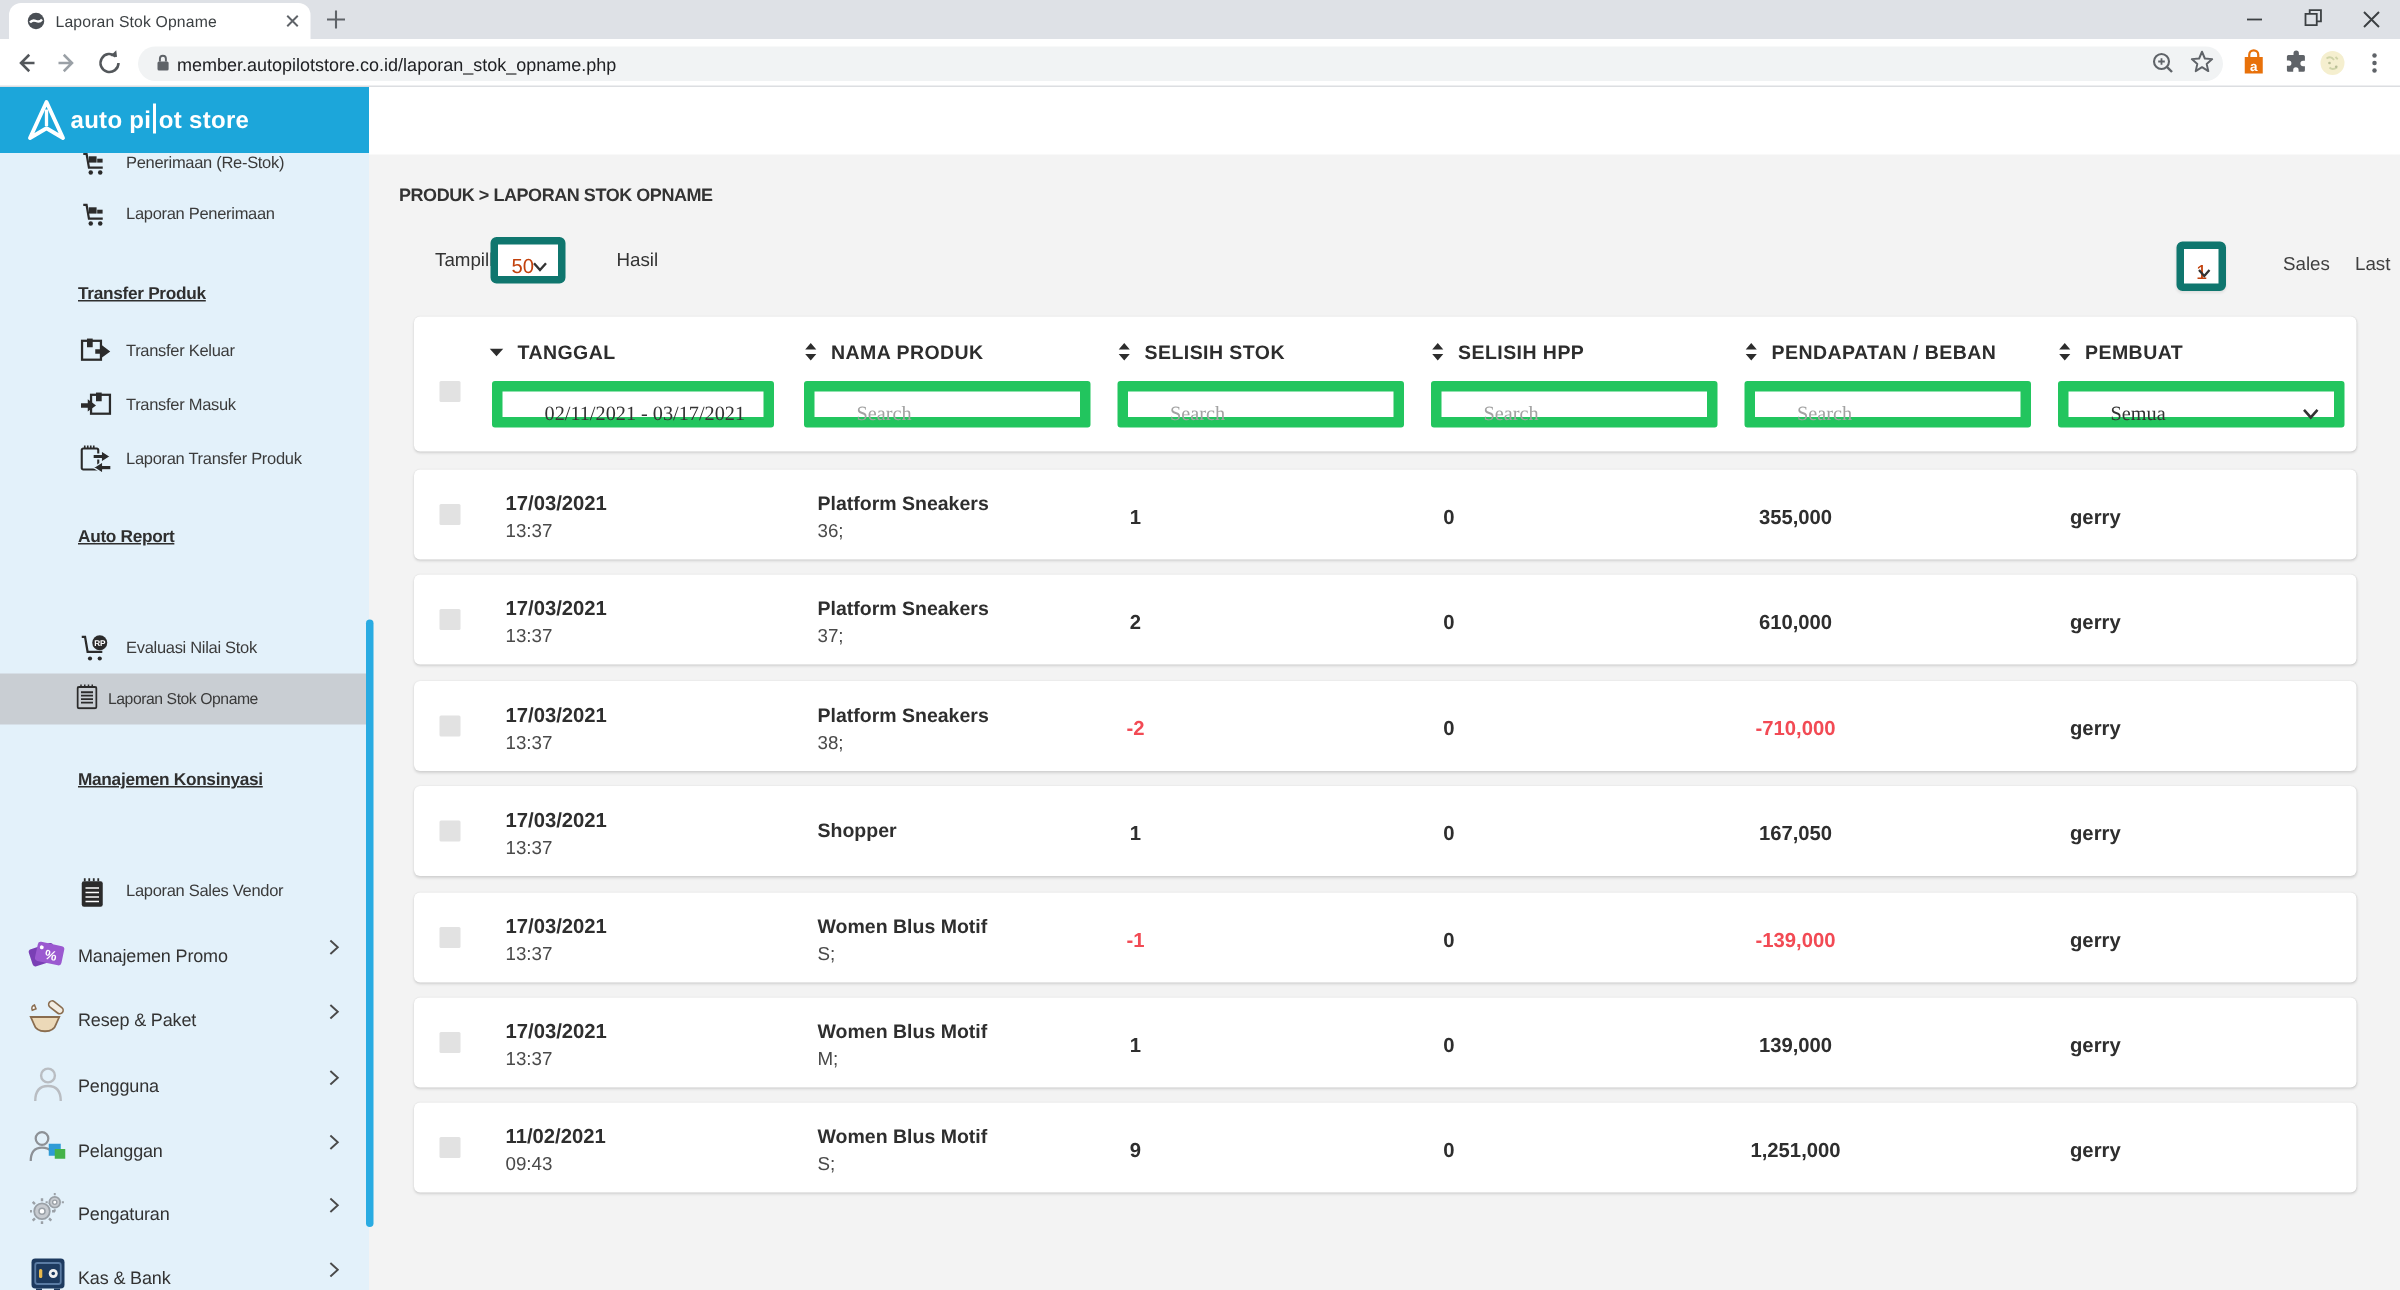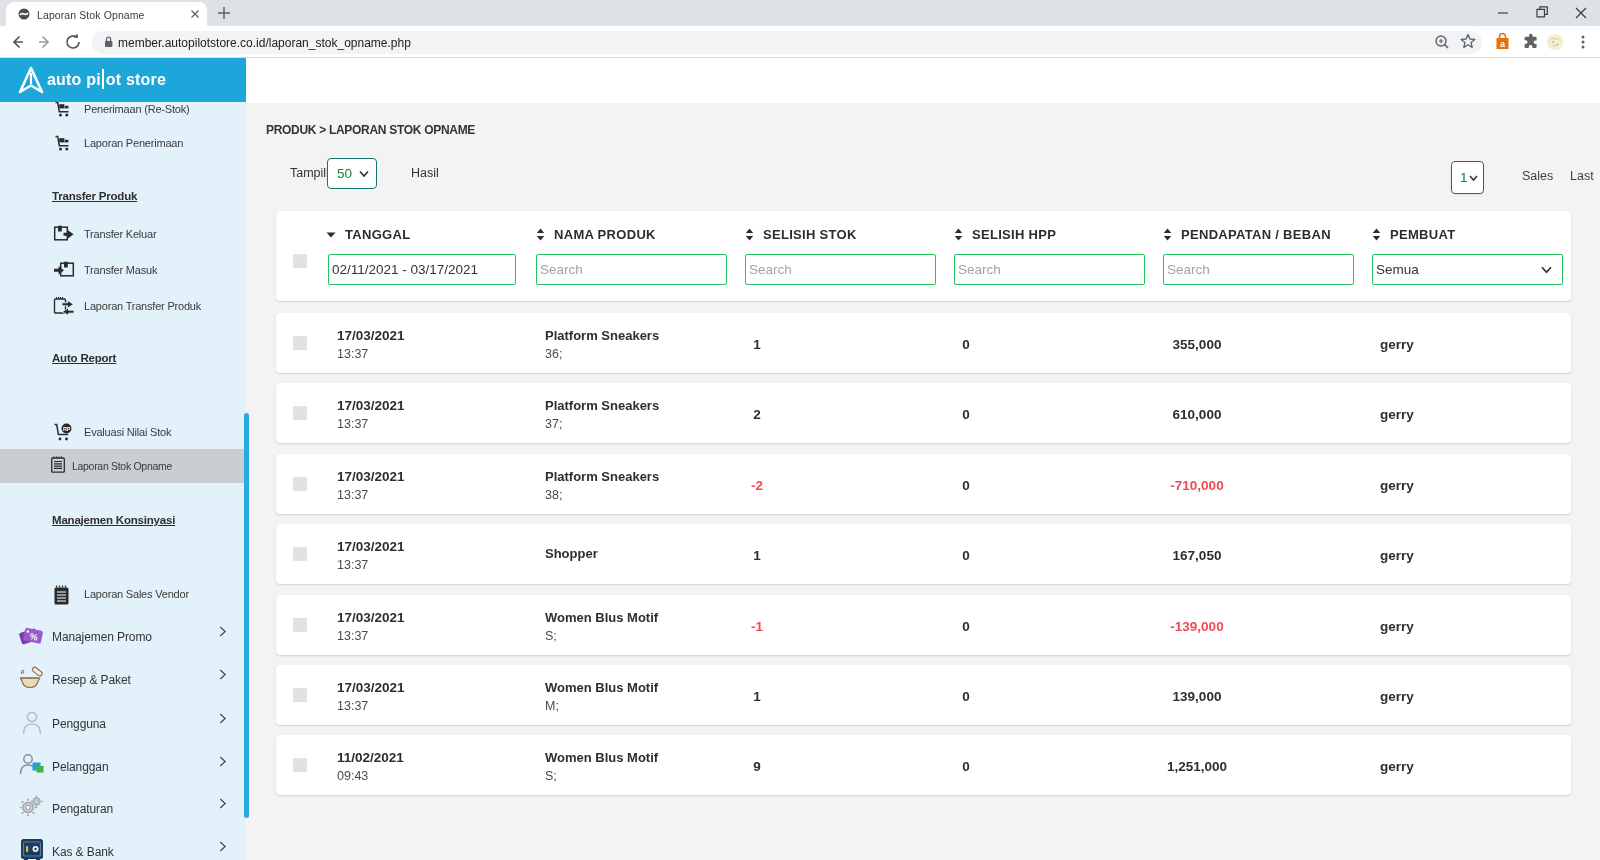--- a/index.html
+++ b/index.html
@@ -28,25 +28,25 @@
 .mhdr{position:absolute;left:52px;width:190px;height:30px;line-height:30px;font-size:11.5px;letter-spacing:-0.2px;font-weight:bold;color:#2f2f2f;text-decoration:underline;}
 .mp{position:absolute;left:0;width:246px;height:34px;line-height:34px;font-size:12px;letter-spacing:-0.1px;color:#333;}
 .mp .lbl{position:absolute;left:52px;top:0;}
 .mp svg.ic{position:absolute;left:16px;top:50%;margin-top:-14px;}
 .chev{position:absolute;left:218px;top:50%;margin-top:-12px;width:9px;height:13px;}
 #activeband{position:absolute;left:0;top:391px;width:244px;height:34px;background:#c9ced3;}
 
 #content{position:absolute;left:246px;top:103px;width:1354px;height:757px;background:#f3f3f3;}
 #crumb{position:absolute;left:266px;top:123px;font-size:12px;font-weight:bold;color:#333;letter-spacing:-0.3px;}
 .ctl{position:absolute;font-size:12.5px;color:#333;margin-left:24px;}
-.selbox{position:absolute;background:#fff;border:1px solid #0f766e;border-radius:4px;font-size:13.5px;color:#15803d;}
+.selbox{position:absolute;background:#fff;border:5px solid #0f766e;border-radius:4px;font-size:13.5px;color:#c2410c;}
 .card{position:absolute;left:276px;width:1295px;background:#fff;border-radius:4px;box-shadow:0 1px 2px rgba(0,0,0,0.14),0 0 1px rgba(0,0,0,0.06);}
 .hlbl{position:absolute;top:16px;font-size:13px;font-weight:bold;color:#2d2d2d;letter-spacing:0.3px;}
 .sorti{position:absolute;top:19px;}
-.fin{position:absolute;top:43px;height:31px;border:1px solid #22c55e;border-radius:2px;background:#fff;font-size:13.5px;color:#333;line-height:29px;padding-left:3px;}
+.fin{position:absolute;top:43px;height:31px;border:7px solid #22c55e;border-radius:2px;background:#fff;font-size:13.5px;color:#333;line-height:29px;padding-left:28px;font-family:Liberation Serif, serif;}
 .ph{color:#a2a2a2;}
 .chk{position:absolute;left:17px;width:14px;height:14px;background:#e2e2e2;border-radius:1px;}
 .rdate{position:absolute;left:61px;top:15px;font-size:13.5px;font-weight:bold;color:#2e2e2e;}
 .rtime{position:absolute;left:61px;top:34px;font-size:12.5px;color:#4a4a4a;}
 .rname{position:absolute;left:269px;top:15px;font-size:13px;font-weight:bold;color:#2e2e2e;}
 .rsub{position:absolute;left:269px;top:34px;font-size:12.5px;color:#4a4a4a;}
 .v1{position:absolute;left:429px;width:104px;top:24px;text-align:center;font-size:13.5px;font-weight:bold;color:#2e2e2e;}
 .v2{position:absolute;left:638px;width:104px;top:24px;text-align:center;font-size:13.5px;font-weight:bold;color:#2e2e2e;}
 .v3{position:absolute;left:851px;width:140px;top:24px;text-align:center;font-size:13.5px;font-weight:bold;color:#2e2e2e;}
 .v4{position:absolute;left:1104px;top:24px;font-size:13.5px;font-weight:bold;color:#2e2e2e;}

